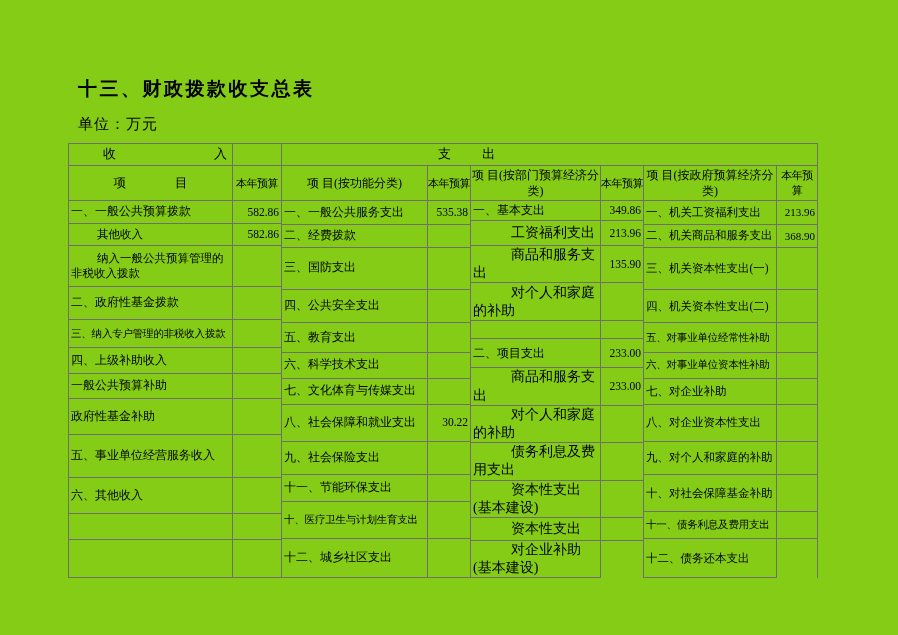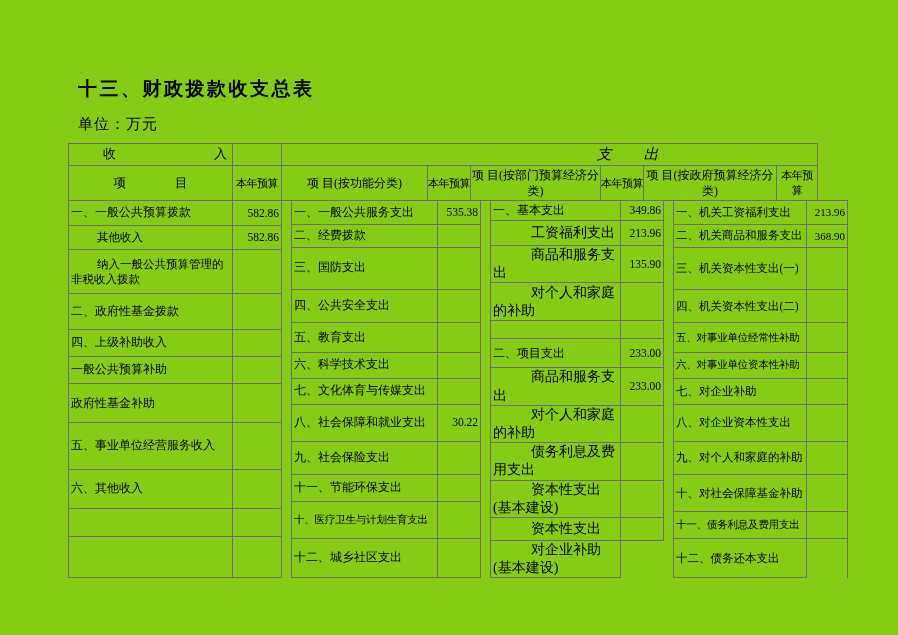--- a/index.html
+++ b/index.html
@@ -21,28 +21,28 @@
     border:1px solid #6f6f6f; padding:0; vertical-align:middle;
     font-size:12px; line-height:1.3; overflow:hidden;
   }
   
   .hd td { text-align:center; }
   .hd .inc {
     text-align:justify; text-align-last:justify;
     padding:0 5px 0 34px; font-size:13px;
   }
   .hd .exp {
-    text-align:center; padding-left:156px; word-spacing:28px; font-size:15px;font-style:italic;
+    text-align:left; padding-left:156px; word-spacing:28px; font-size:13px;
   }
   .hd .itemhead { word-spacing:46px; font-size:12.5px; }
   .hd .funchead, .hd .depthead, .hd .govhead { font-size:12px; line-height:1.35; }
   .hd .num  { font-size:11px; letter-spacing:-0.5px; white-space:nowrap; }
   .hd .num8 { font-size:11px; letter-spacing:-0.5px; word-break:break-all; line-height:1.35; padding:0 1px; }
   
-  .bodywrap { display:flex; margin-top:-1px;gap:10px; }
+  .bodywrap { display:flex; margin-top:-1px; }
   .bodywrap table + table { margin-left:-1px; }
   td.item { text-align:left; padding:0 1px 0 2px; }
   td.val  { text-align:right; padding-right:2px; font-size:11.5px; }
   .ind1 { text-indent:26px; font-size:11.5px; }
   .ind  { text-indent:38px; font-size:14px; }
   .ctr  { text-align:center; text-indent:0; }
   .sm   { font-size:10.5px !important; letter-spacing:-0.2px; }
   .g4 td.item { font-size:11.5px; }
   .g4 td.val  { font-size:11px; }
   .nb-b { border-bottom:none !important; }
@@ -104,20 +104,24 @@
               <td class="val">582.86</td>
             </tr>
         <tr style="height:39px">
               <td class="item ind1">纳入一般公共预算管理的非税收入拨款</td>
               <td class="val"></td>
             </tr>
         <tr style="height:31px">
               <td class="item">二、政府性基金拨款</td>
               <td class="val"></td>
             </tr>
+        <tr style="height:27px">
+              <td class="item sm">三、纳入专户管理的非税收入拨款</td>
+              <td class="val"></td>
+            </tr>
         <tr style="height:24px">
               <td class="item">四、上级补助收入</td>
               <td class="val"></td>
             </tr>
         <tr style="height:24px">
               <td class="item ctr">一般公共预算补助</td>
               <td class="val"></td>
             </tr>
         <tr style="height:34px">
               <td class="item ctr">政府性基金补助</td>

